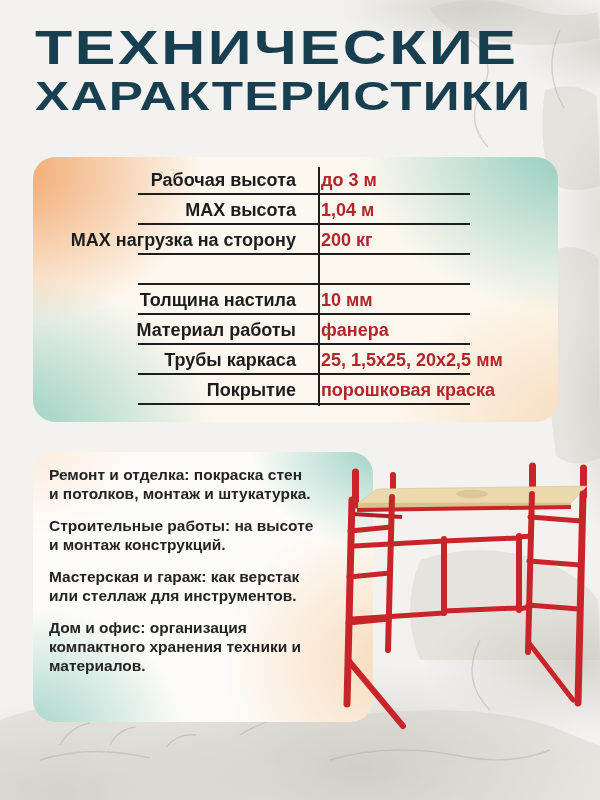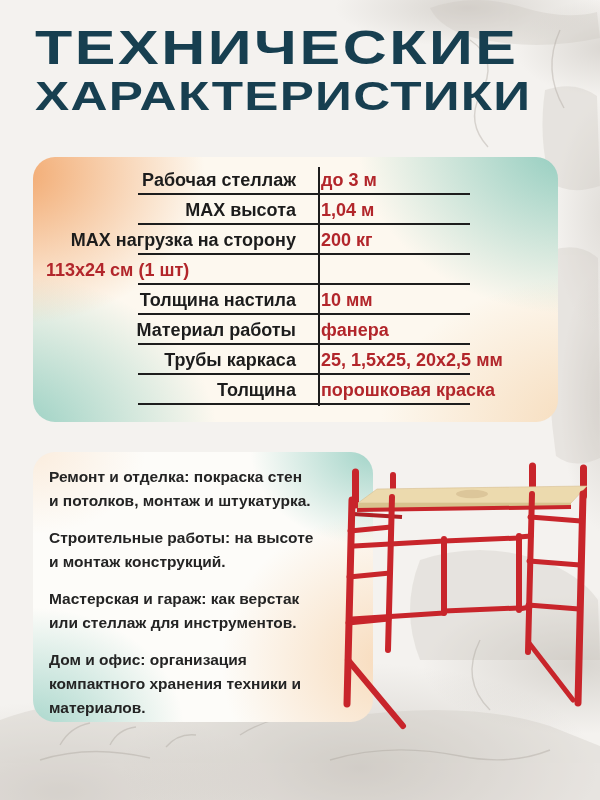--- a/index.html
+++ b/index.html
@@ -48,21 +48,21 @@
     border-radius:22px; overflow:hidden;
     background-image:
       radial-gradient(ellipse 170px 130px at 100% 0%, rgba(140,202,188,.80), transparent 72%),
       radial-gradient(ellipse 210px 170px at 0% 103%, rgba(140,202,188,.75), transparent 72%),
       radial-gradient(ellipse 230px 210px at 104% 78%, rgba(247,216,182,.90), transparent 72%),
       radial-gradient(ellipse 150px 110px at 0% 0%, rgba(250,233,215,.80), transparent 75%);
     background-color:#fdfcf9;
     padding:13px 16px 0 16px;
   }
   .fit-heading { font-size:21px; font-weight:bold; font-style:italic; color:#a5272c; letter-spacing:.5px; margin-bottom:11px; white-space:nowrap; }
-  .fit-item { font-size:15.5px; font-weight:bold; color:#242424; line-height:24px; margin-bottom:13px; white-space:pre-line; }
+  .fit-item { font-size:15.5px; font-weight:bold; color:#242424; line-height:19px; margin-bottom:13px; white-space:pre-line; }
 
   .scaffold-svg { position:absolute; inset:0; z-index:2; pointer-events:none; }
 </style>
 </head>
 <body>
 
 <div class="page">
 
   <svg class="bg-svg" viewBox="0 0 600 800" xmlns="http://www.w3.org/2000/svg">
     <g fill="#c9c4bc" opacity="0.30">
@@ -85,48 +85,47 @@
     </g>
   </svg>
 
   <div class="title">
     <div class="l1">ТЕХНИЧЕСКИЕ</div>
     <div class="l2">ХАРАКТЕРИСТИКИ</div>
   </div>
 
   <div class="spec-card">
     <div class="spec-row">
-      <div class="spec-label">Рабочая стеллаж</div>
+      <div class="spec-label">Рабочая высота</div>
       <div class="spec-value">до 3 м</div>
     </div>
     <div class="spec-row">
       <div class="spec-label">MAX высота</div>
       <div class="spec-value">1,04 м</div>
     </div>
     <div class="spec-row">
       <div class="spec-label">MAX нагрузка на сторону</div>
       <div class="spec-value">200 кг</div>
     </div>
     <div class="spec-row">
-      <div class="spec-value">113х24 см (1 шт)</div>
     </div>
     <div class="spec-row">
       <div class="spec-label">Толщина настила</div>
       <div class="spec-value">10 мм</div>
     </div>
     <div class="spec-row">
       <div class="spec-label">Материал работы</div>
       <div class="spec-value">фанера</div>
     </div>
     <div class="spec-row">
       <div class="spec-label">Трубы каркаса</div>
       <div class="spec-value">25, 1,5х25, 20х2,5 мм</div>
     </div>
     <div class="spec-row">
-      <div class="spec-label">Толщина</div>
+      <div class="spec-label">Покрытие</div>
       <div class="spec-value">порошковая краска</div>
     </div>
     <div class="spec-divider"></div>
   </div>
 
   <div class="fit-card">
     <p class="fit-item">Ремонт и отделка: покраска стен
 и потолков, монтаж и штукатурка.</p>
     <p class="fit-item">Строительные работы: на высоте
 и монтаж конструкций.</p>

